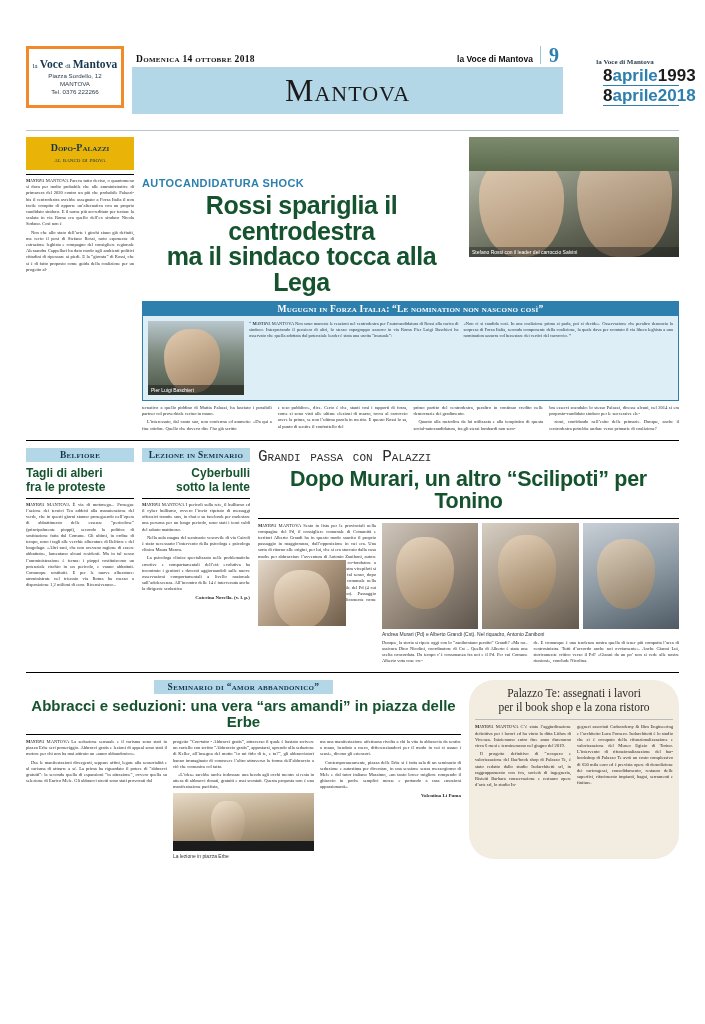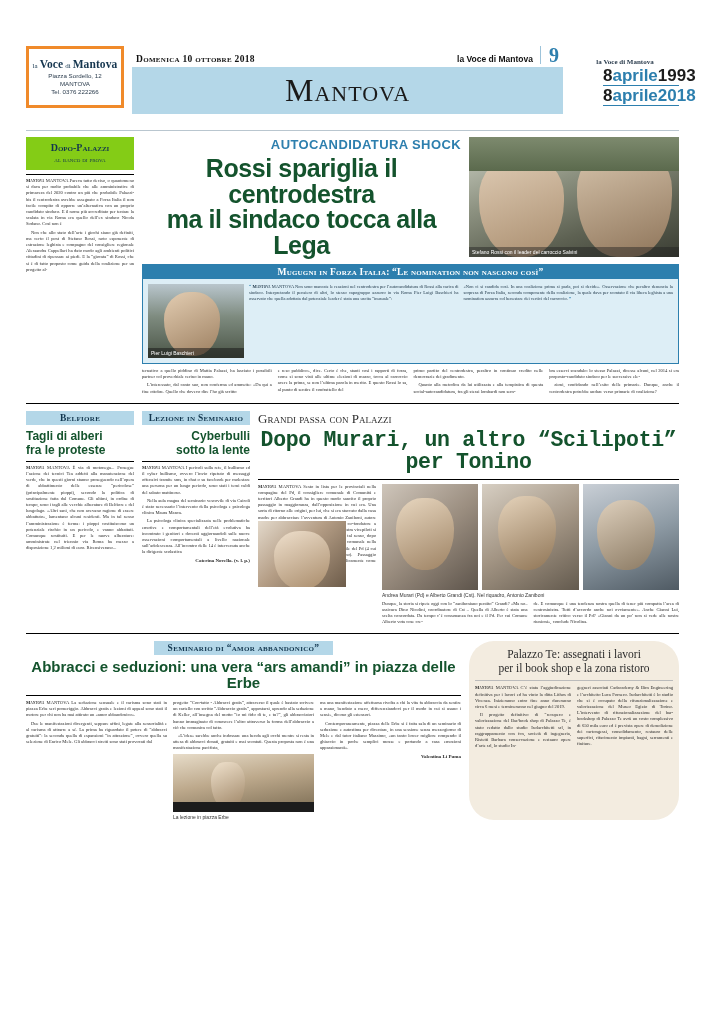--- a/index.html
+++ b/index.html
@@ -39,41 +39,41 @@
   .anniv-line .dk{color:#1b1b1b;}
 
   .rule-top{border-top:1px solid #b9c6cf;margin:6px 0 0 0;}
 
   
   .kicker{
     background:#b4d7e8;color:#12364e;text-align:center;font-variant:small-caps;
     font-weight:bold;font-size:9.5px;letter-spacing:.3px;padding:2px 4px;
     font-family:"Liberation Serif",serif;
   }
-  .kicker-blue-text{color:#2d7fae;text-align:right;font-family:"Liberation Sans",sans-serif;
-    font-weight:bold;font-size:13px;letter-spacing:.4px;}
+  .kicker-blue-text{color:#2d7fae;text-align:left;font-family:"Liberation Sans",sans-serif;
+    font-weight:bold;font-size:11px;letter-spacing:.4px;margin-top:40px;}
   .hl{font-family:"Liberation Sans",sans-serif;font-weight:bold;color:#14532d;line-height:1.02;}
 
   .colrule{border-top:1px solid #000;}
   .thin{border-top:1px solid #bbb;}
 
   
   .body{font-size:4.6px;line-height:6.2px;text-align:justify;color:#2a2a2a;
         font-family:"Liberation Serif",serif;hyphens:auto;}
   .body p{margin:0 0 2px 0;text-indent:5px;}
   .body p.first{text-indent:0;}
   .dl{font-variant:small-caps;font-weight:bold;letter-spacing:.2px;}
 
   .caption{font-family:"Liberation Sans",sans-serif;font-size:5px;color:#333;padding-top:2px;}
   .byline{font-weight:bold;text-align:right;font-size:5px;font-family:"Liberation Serif",serif;}
 
   
   .sec-top{display:flex;gap:8px;margin-top:6px;}
   .col-left{width:108px;}
-  .blue-box{background:#84cc16;text-align:center;padding:5px 2px 6px;}
+  .blue-box{background:#eab308;text-align:center;padding:5px 2px 6px;}
   .blue-box .t1{font-variant:small-caps;font-weight:bold;font-size:10px;color:#12364e;}
   .blue-box .t2{font-variant:small-caps;font-size:7.5px;color:#12364e;margin-top:2px;}
 
   .top-main{flex:1;}
   .top-headline{text-align:center;}
   .top-headline .h{font-size:25px;letter-spacing:-.4px;}
   .top-photo{width:210px;height:120px;overflow:hidden;position:relative;background:#6d6d66;}
   .cap-overlay{position:absolute;left:0;bottom:0;right:0;background:rgba(30,30,30,.45);
     color:#fff;font-family:"Liberation Sans",sans-serif;font-size:5px;padding:2px 3px;}
 
@@ -84,21 +84,21 @@
   .qbox-body{display:flex;gap:5px;padding:5px;background:#ddeef6;}
   .qphoto{width:96px;height:74px;position:relative;overflow:hidden;background:#8a8f7e;}
   .qtext{flex:1;display:flex;gap:5px;}
   .qtext .c{flex:1;font-size:4.5px;line-height:6px;text-align:justify;color:#20384a;}
 
   
   .sec-mid{display:flex;gap:8px;margin-top:7px;}
   .mid-col{width:108px;}
   .mid-col .hl{font-size:12px;line-height:14px;}
   .mid-main{flex:1;}
-  .mid-head .h{font-size:21.5px;text-align:center;letter-spacing:-.3px;font-family:Liberation Mono, monospace;}
+  .mid-head .h{font-size:21.5px;text-align:center;letter-spacing:-.3px;}
   .photo{background:#7a7a72;position:relative;overflow:hidden;}
 
   
   .sec-bot{display:flex;gap:8px;margin-top:7px;}
   .bot-left{flex:1;}
   .bot-right{width:210px;background:#f3ece0;padding:6px;box-sizing:border-box;border-radius:25px;}
   .bot-right .h{font-family:"Liberation Serif",serif;font-weight:normal;text-align:center;
       font-size:11.5px;line-height:14px;color:#2b2b2b;}
   .bot-head .h{font-size:15px;text-align:center;}
 
@@ -126,21 +126,21 @@
       </div>
       <div class="logo-addr">
         <div>Piazza Sordello, 12</div>
         <div>MANTOVA</div>
         <div>Tel. 0376 222266</div>
       </div>
     </div>
 
     <div class="head-mid">
       <div class="head-row">
-        <div class="head-date">Domenica 10 ottobre 2018</div>
+        <div class="head-date">Domenica 14 ottobre 2018</div>
         <div class="head-right">
           <span class="head-paper">la Voce di Mantova</span>
           <span class="head-pageno">9</span>
         </div>
       </div>
       <div class="banner">
         <div class="banner-title">Mantova</div>
       </div>
     </div>
 
@@ -251,21 +251,21 @@
       <div class="body" style="margin-top:3px;">
         <p class="first"><span class="dl">Mantova</span>&nbsp;<span>MANTOVA  I pericoli sulla rete, il bullismo ed il cyber bullismo, ovvero l’invio ripetuto di messaggi offensivi tramite sms, in chat o su facebook per molestare una persona per un lungo periodo, sono stati i temi caldi del sabato mattinoso.</span></p>
         <p>Nella aula magna del seminario vescovile di via Cairoli è stato necessario l’intervento della psicologa e psicologa clinica Maura Manca.</p>
         <p>La psicologa clinica specializzata nelle problematiche emotive e comportamentali dell’età evolutiva ha incontrato i genitori e docenti aggiornandoli sulle nuove osservazioni comportamentali a livello nazionale sull’adolescenza. All’incontro delle 14 è intervenuta anche la dirigente scolastica</p>
         <div class="byline">Caterina Novella. (v. l. p.)</div>
       </div>
     </div>
 
     <div class="mid-main">
       <div class="mid-head">
-        <div style="font-variant:small-caps;font-size:13px;color:#2b2b2b;font-family:Liberation Serif, serif;">Grandi passa con Palazzi</div>
+        <div style="font-variant:small-caps;font-size:16px;color:#2b2b2b;font-family:Liberation Mono, monospace;">Grandi passa con Palazzi</div>
         <div class="hl h" style="margin-top:3px;">Dopo Murari, un altro “Scilipoti” per Tonino</div>
       </div>
       <div class="colrule" style="margin-top:5px;"></div>
 
       <div style="display:flex;gap:6px;margin-top:4px;">
         <div style="width:118px;">
           <div class="body">
             <p class="first"><span class="dl">Mantova</span>&nbsp;<span>MANTOVA  Sesto in lista per le provinciali nella compagine del Pd, il consigliere comunale di Comunità e territori Alberto Grandi ha in questo modo sancito il proprio passaggio in maggioranza, dall’opposizione in cui era. Una sorta di ritorno alle origini, per lui, che si era staccato dalla casa madre per abbracciare l’avventura di Antonio Zaniboni, autore dello strappo con i dem, di cui era stato co-fondatore a Mantova. E per lo storico pilastro del centrosinistra vicepiloti si tratterebbe della seconda lacerazione subita in tal senso, dopo quello di Andrea Murari, eletto in Consiglio comunale nella civica da lui guidata, ma presto passato nelle file del Pd (4 cui poi sarebbe diventato segretario cittadino). Passaggio inadeguato dal leader, che lo apostrofò pubblicamente come “Scilipoti”.</span></p>
           </div>
           <div class="photo ph-c" style="width:88px;height:66px;float:left;margin-top:-52px;">

